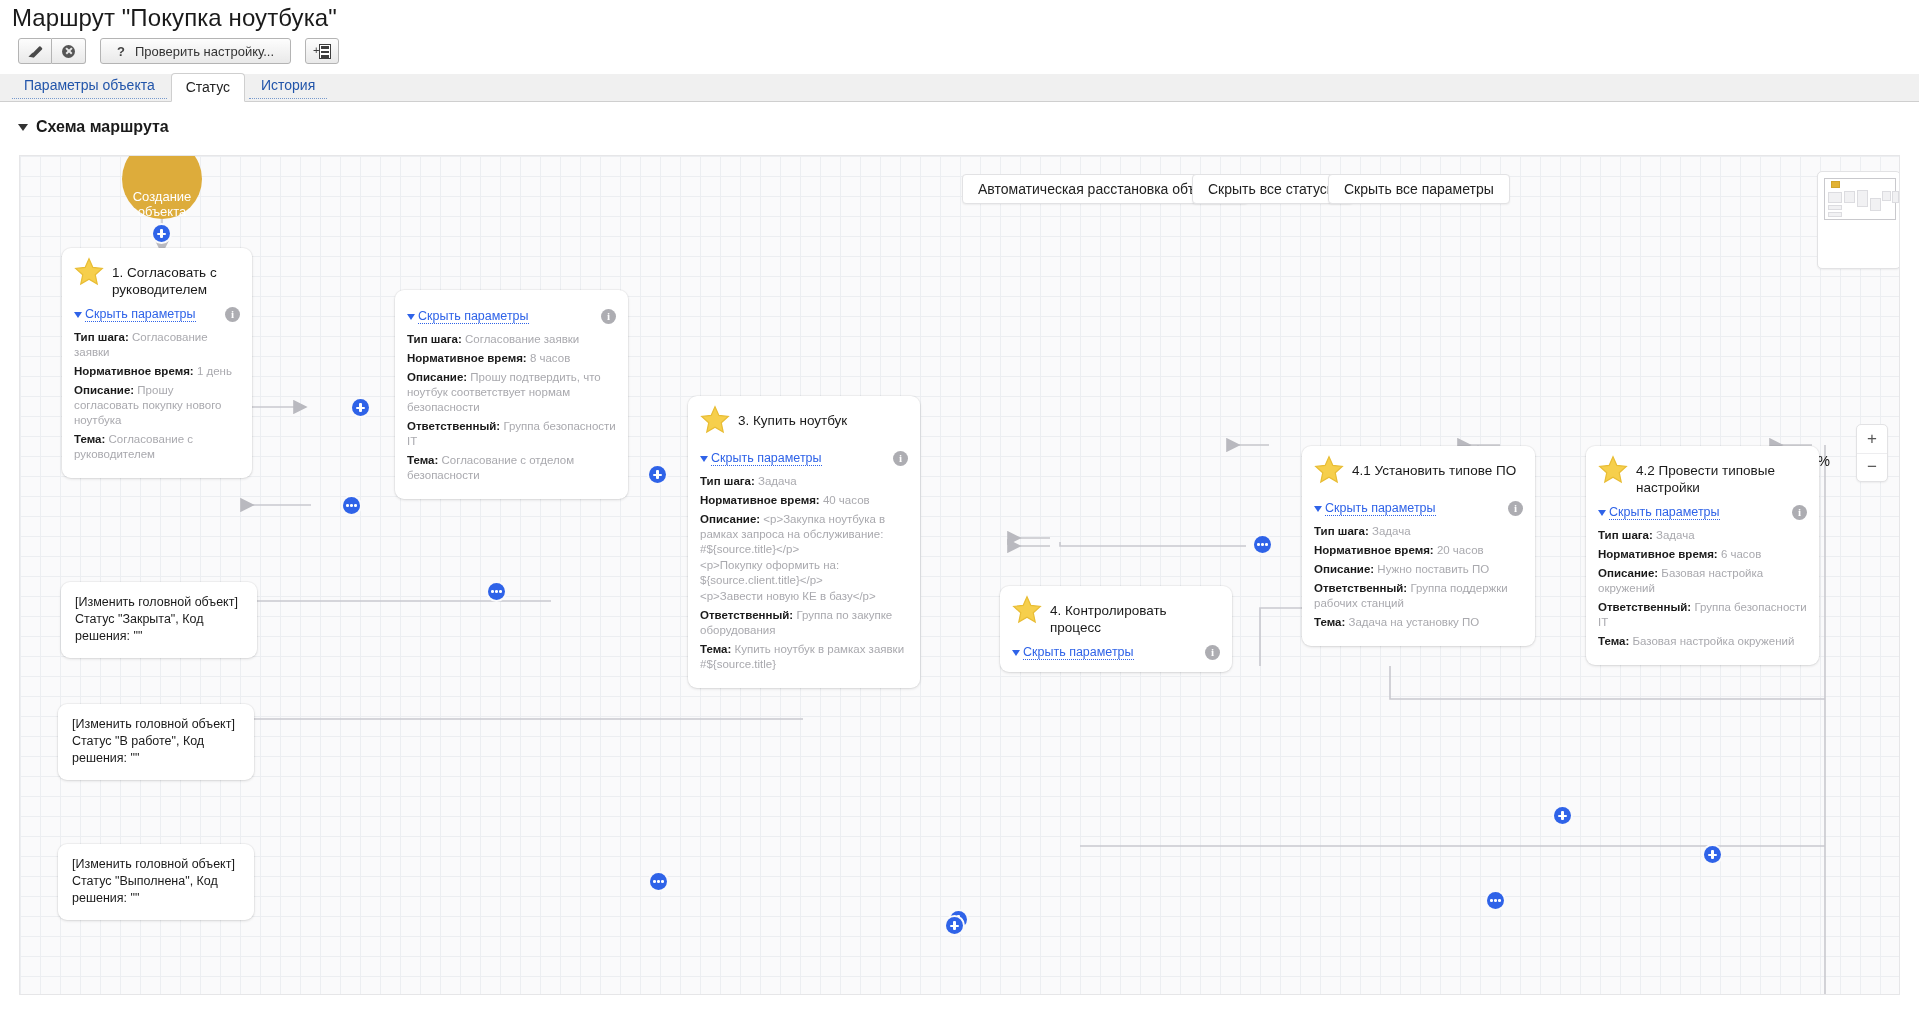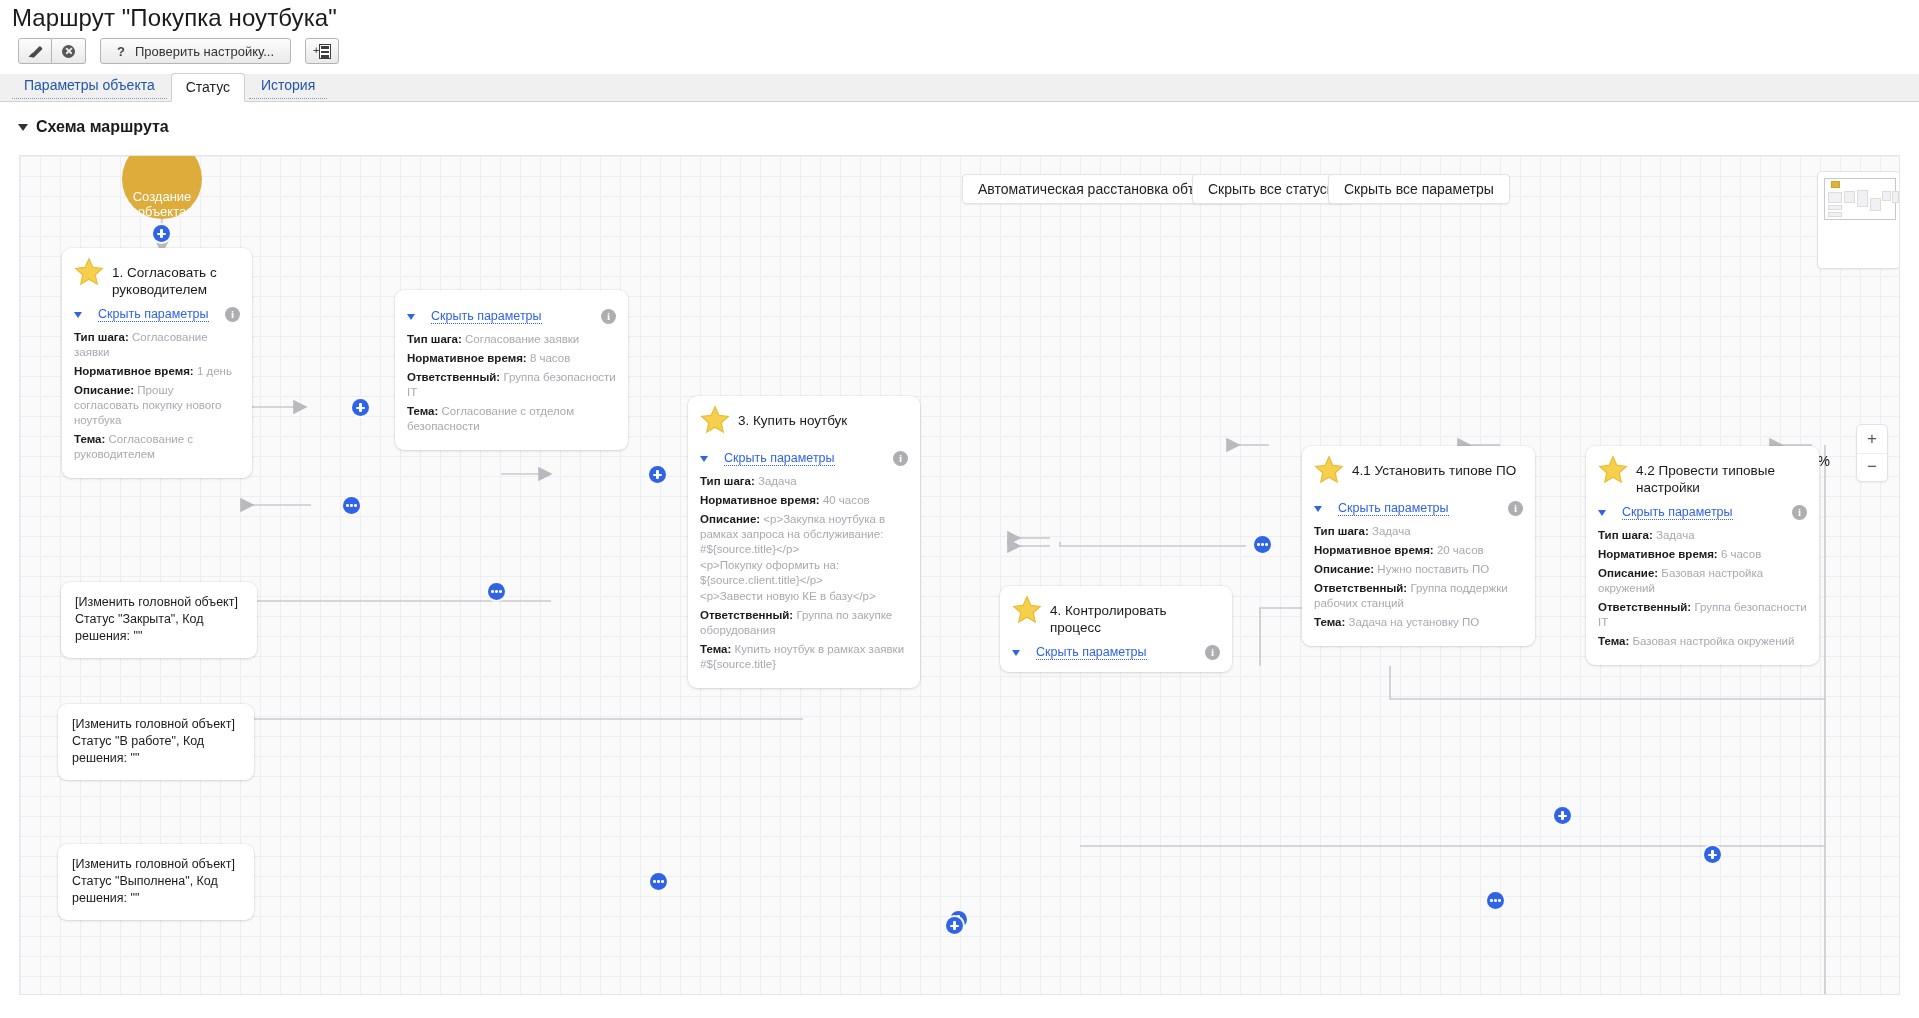--- a/index.html
+++ b/index.html
@@ -182,21 +182,21 @@
     padding: 10px 12px 12px 12px;
     position: relative;
   }
   .card-head { display: flex; align-items: flex-start; gap: 8px; min-height: 36px; }
   .star {
     flex: 0 0 auto; width: 30px; height: 29px; position: relative; margin-top: -1px;
   }
   .card-title { font-size: 13.5px; color: #1a1a1a; line-height: 17px; padding-top: 6px; }
   .toggle-row { display: flex; align-items: center; justify-content: space-between; margin-top: 9px; }
   .toggle {
-    display: flex; align-items: center; gap: 16px;
+    display: flex; align-items: center; gap: 3px;
     color: #2f63e8; font-size: 12.5px;
   }
   .toggle .tri { width:0;height:0;border-left:4.5px solid transparent;border-right:4.5px solid transparent;border-top:6px solid #2f63e8; }
   .toggle .tx { border-bottom: 1px dotted #2f63e8; }
   .info-ico {
     width: 15px; height: 15px; border-radius: 50%; background: #adadb2;
     color: #fff; font-size: 11px; font-weight: bold; font-family: "Liberation Serif", serif;
     display: flex; align-items: center; justify-content: center; line-height: 1;
   }
   .params { margin-top: 8px; }
@@ -397,20 +397,21 @@
         <div class="toggle-row">
           <span class="toggle">
             <span class="tri"></span>
             <span class="tx">Скрыть параметры</span>
           </span>
           <span class="info-ico">i</span>
         </div>
         <div class="params">
           <div class="param"><b>Тип шага:</b> <span>Согласование заявки</span></div>
           <div class="param"><b>Нормативное время:</b> <span>8 часов</span></div>
+          <div class="param"><b>Описание:</b> <span>Прошу подтвердить, что ноутбук соответствует нормам безопасности</span></div>
           <div class="param"><b>Ответственный:</b> <span>Группа безопасности IT</span></div>
           <div class="param"><b>Тема:</b> <span>Согласование с отделом безопасности</span></div>
         </div>
       </div>
       <div class="statuses">
         <div class="status-row">
           <span class="dots-ico">
               <i></i>
               <i></i>
               <i></i>

